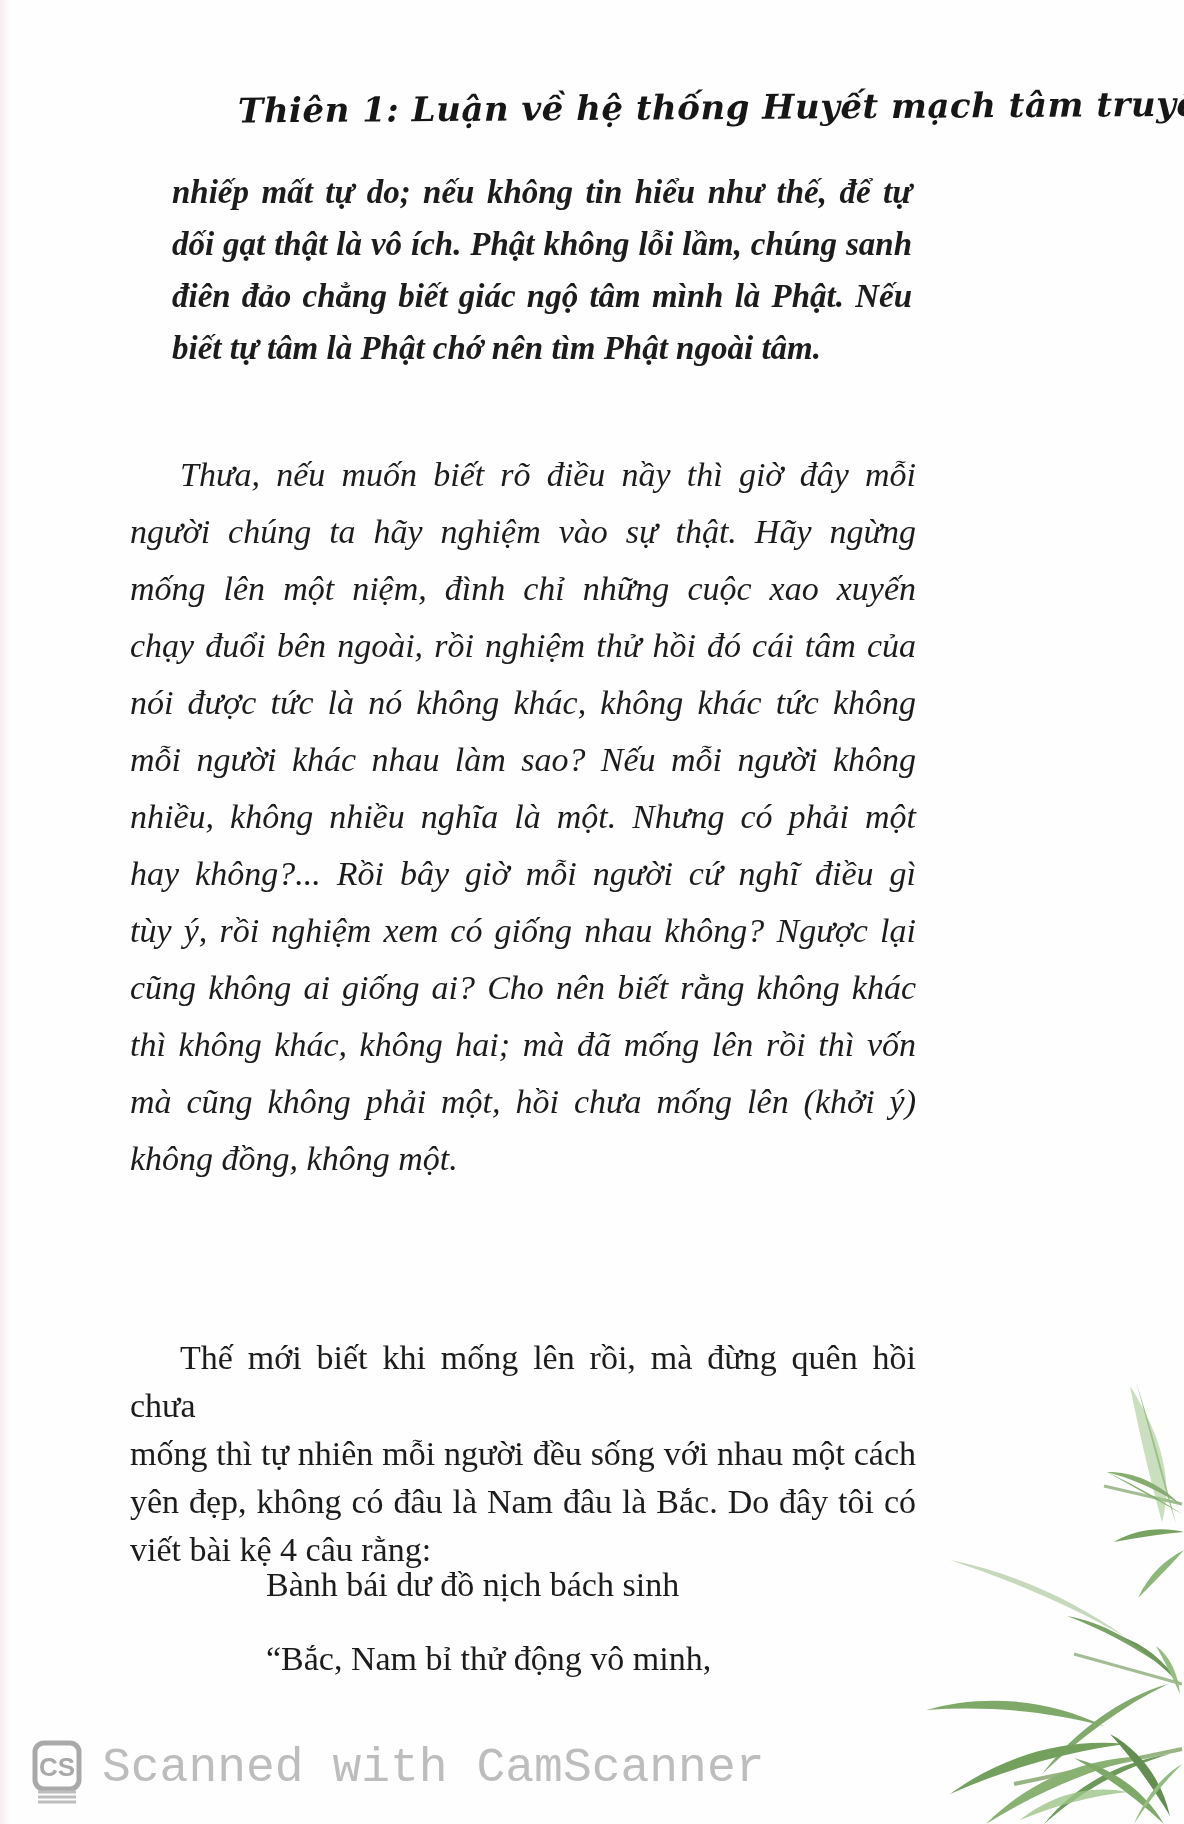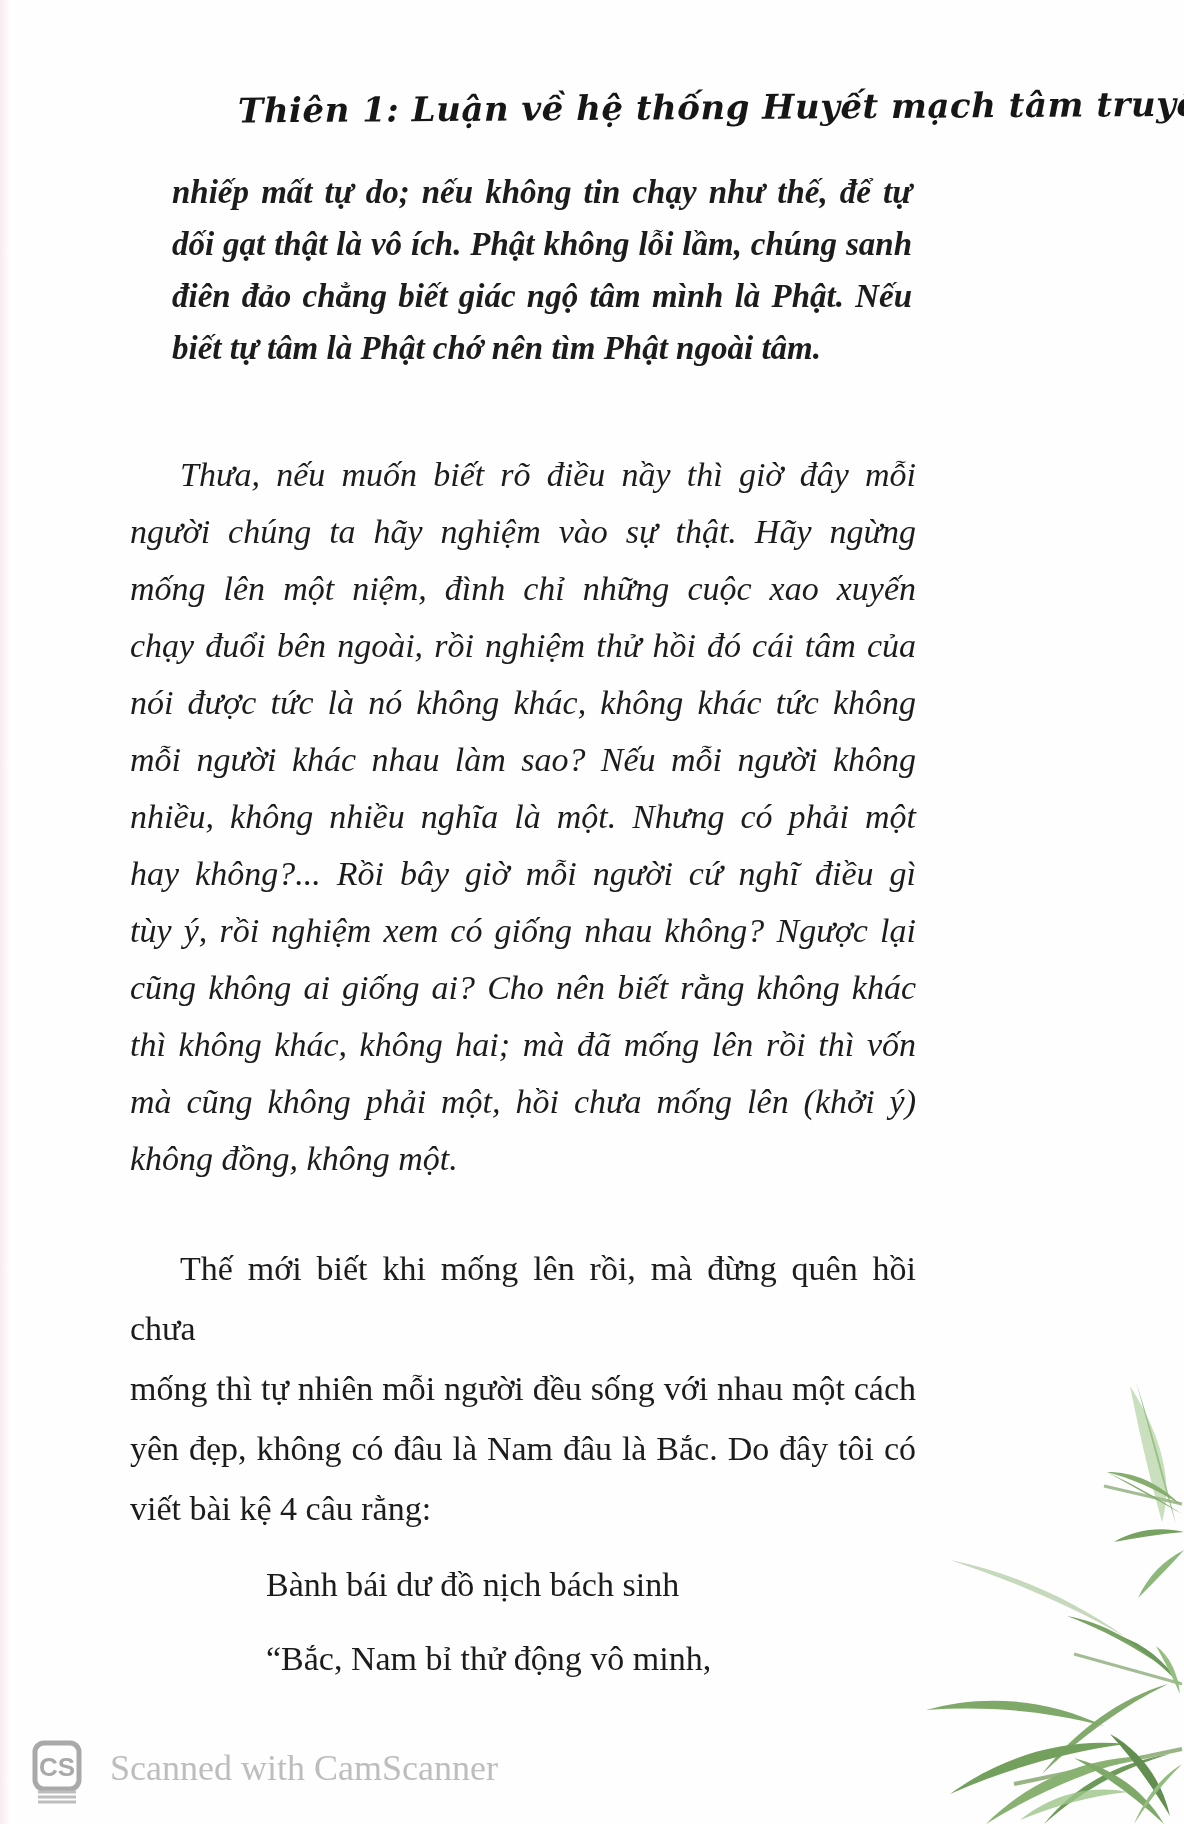--- a/index.html
+++ b/index.html
@@ -31,57 +31,56 @@
   .intro-bold{
     position:absolute;left:172px;top:166px;width:740px;
     font-weight:bold;font-style:italic;
     font-size:33px;line-height:52px;
   }
   .bodypara{
     position:absolute;left:130px;width:786px;
     font-size:34px;line-height:57px;
   }
   .para-1{top:446px;font-style:italic;}
-  .para-2{top:1239px;line-height:60px;}
+  .para-2{top:1334px;line-height:48px;}
   .indent-first .tline:first-child{text-indent:50px;}
   .indent-first .tline:first-child.just{text-indent:50px;}
   .verse{
     position:absolute;left:266px;top:1548px;width:560px;
     font-size:34px;line-height:74px;
   }
   
   .footer{
     position:absolute;left:32px;top:1740px;height:70px;
     display:flex;align-items:flex-start;gap:20px;
   }
   .cs-logo{width:50px;height:64px;flex:0 0 auto;}
   .footer .wm-text{
-    font-family:Liberation Serif, serif;
-    font-size:36px;line-height:56px;color:#bdbdbd;
+    font-family:Liberation Mono, monospace;
+    font-size:48px;line-height:56px;color:#bdbdbd;
     white-space:nowrap;
-    margin-left:8px;
   }
   
   .bamboo{
     position:absolute;right:0;bottom:0;width:260px;height:470px;
     pointer-events:none;
   }
 </style>
 </head>
 <body>
 
 <div class="page-edge-left"></div>
 
 <div class="running-head">
   <span class="script">Thiên 1: Luận về hệ thống Huyết mạch tâm truyền</span>
 
 </div>
 
 <div class="intro-bold">
-    <div class="tline just">nhiếp mất tự do; nếu không tin chạy như thế, để tự</div>
+    <div class="tline just">nhiếp mất tự do; nếu không tin hiểu như thế, để tự</div>
     <div class="tline just">dối gạt thật là vô ích. Phật không lỗi lầm, chúng sanh</div>
     <div class="tline just">điên đảo chẳng biết giác ngộ tâm mình là Phật. Nếu</div>
     <div class="tline">biết tự tâm là Phật chớ nên tìm Phật ngoài tâm.</div>
   </div>
 
 <div class="bodypara para-1 indent-first">
     <div class="tline just">Thưa, nếu muốn biết rõ điều nầy thì giờ đây mỗi</div>
     <div class="tline just">người chúng ta hãy nghiệm vào sự thật. Hãy ngừng</div>
     <div class="tline just">mống lên một niệm, đình chỉ những cuộc xao xuyến</div>
     <div class="tline just">chạy đuổi bên ngoài, rồi nghiệm thử hồi đó cái tâm của</div>

